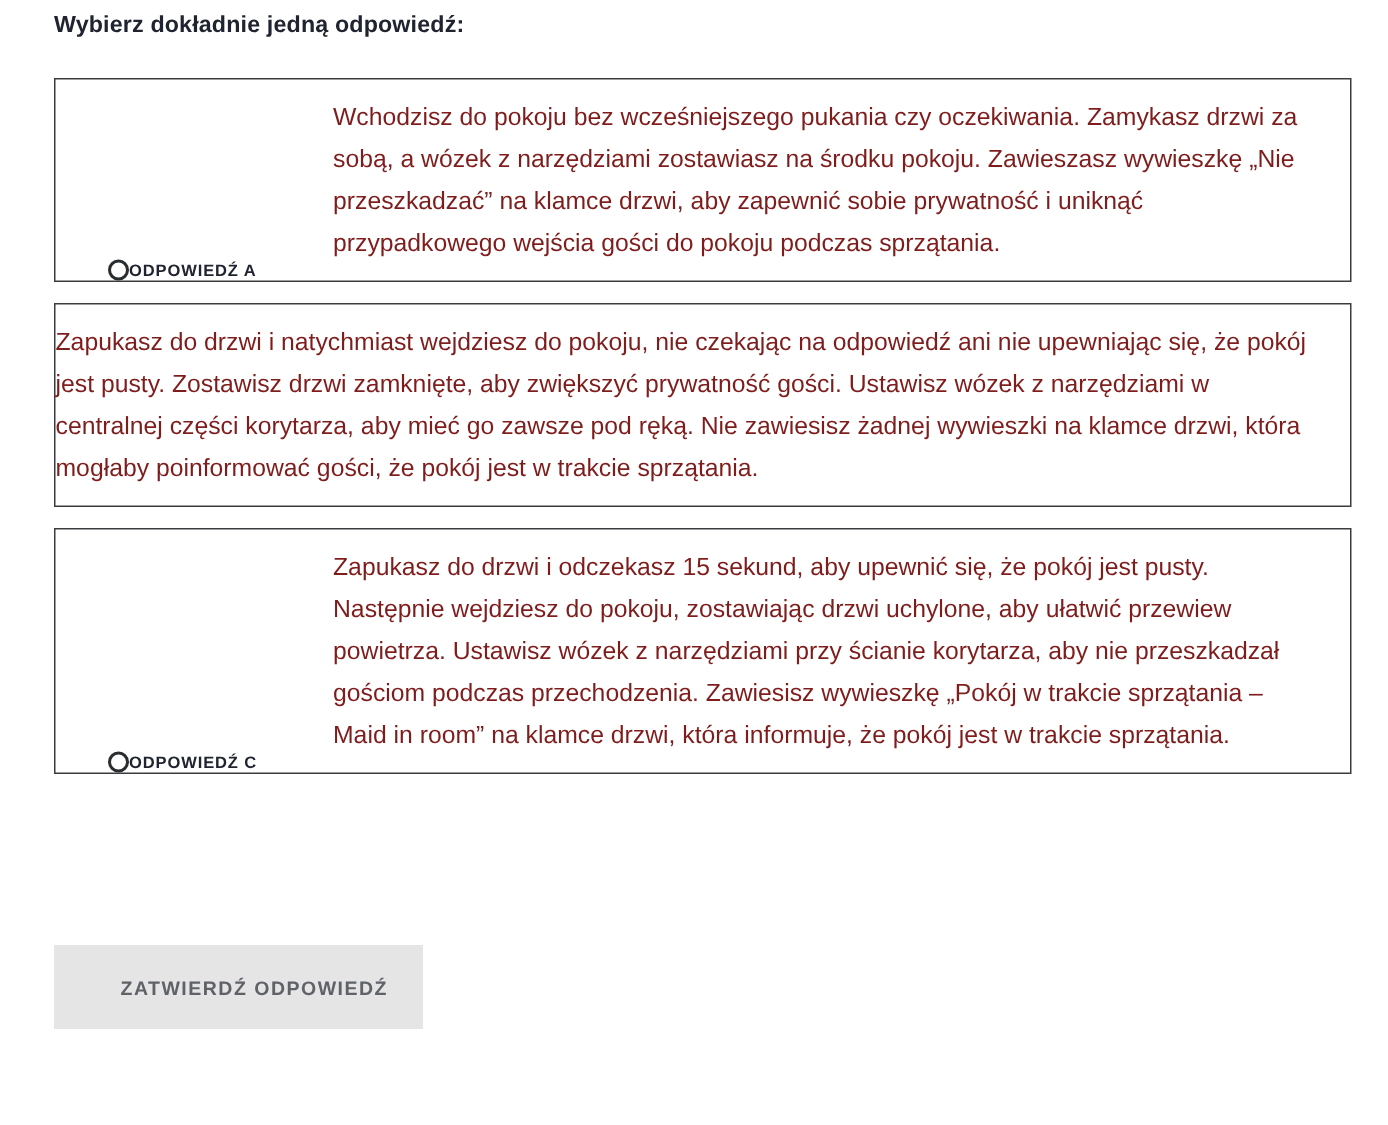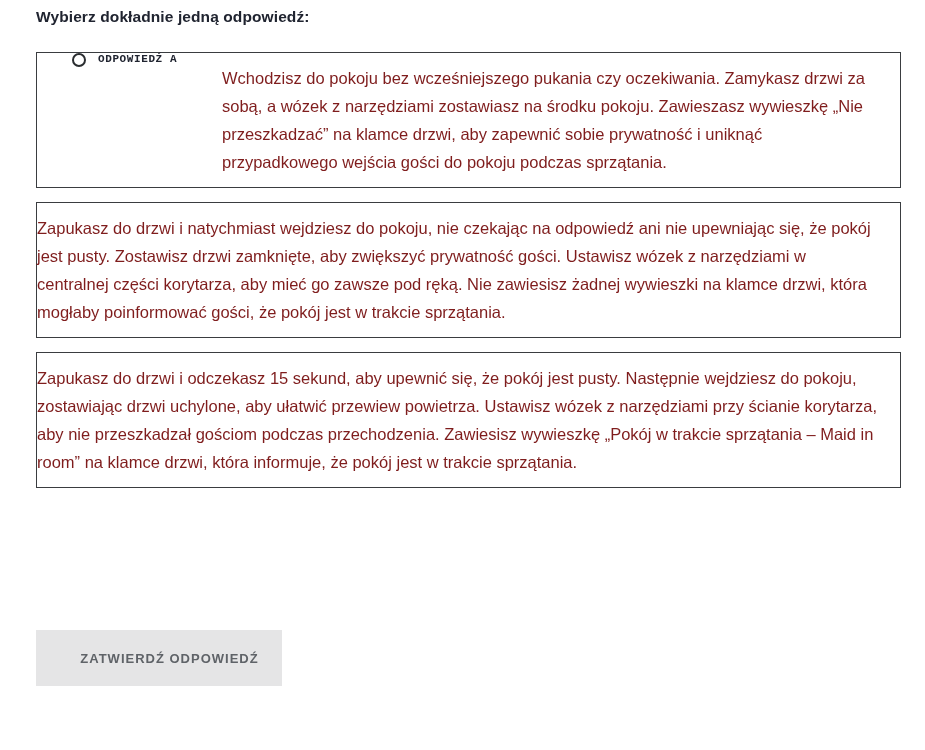--- a/index.html
+++ b/index.html
@@ -37,23 +37,22 @@
     background: #ffffff;
     display: flex;
     align-items: stretch;
     cursor: pointer;
   }
   .option-left {
     width: 185px;
     min-width: 185px;
     padding-left: 35px;
     display: flex;
-    align-items: flex-start;
-    gap: 12px;
-    font-family: Liberation Mono, monospace;
+    align-items: flex-end;
+    gap: 0;
   }
   .radio {
     width: 14px;
     height: 14px;
     min-width: 14px;
     border: 2.5px solid #2a2d30;
     border-radius: 50%;
     background: #ffffff;
     display: inline-block;
   }
@@ -104,20 +103,24 @@
         <span class="option-label">ODPOWIEDŹ A</span>
       </div>
       <div class="option-text">Wchodzisz do pokoju bez wcześniejszego pukania czy oczekiwania. Zamykasz drzwi za sobą, a wózek z narzędziami zostawiasz na środku pokoju. Zawieszasz wywieszkę „Nie przeszkadzać” na klamce drzwi, aby zapewnić sobie prywatność i uniknąć przypadkowego wejścia gości do pokoju podczas sprzątania.</div>
     </div>
 
     <div class="option-box">
       <div class="option-text">Zapukasz do drzwi i natychmiast wejdziesz do pokoju, nie czekając na odpowiedź ani nie upewniając się, że pokój jest pusty. Zostawisz drzwi zamknięte, aby zwiększyć prywatność gości. Ustawisz wózek z narzędziami w centralnej części korytarza, aby mieć go zawsze pod ręką. Nie zawiesisz żadnej wywieszki na klamce drzwi, która mogłaby poinformować gości, że pokój jest w trakcie sprzątania.</div>
     </div>
 
     <div class="option-box">
+      <div class="option-left">
+        <span class="radio"></span>
+        <span class="option-label">ODPOWIEDŹ C</span>
+      </div>
       <div class="option-text">Zapukasz do drzwi i odczekasz 15 sekund, aby upewnić się, że pokój jest pusty. Następnie wejdziesz do pokoju, zostawiając drzwi uchylone, aby ułatwić przewiew powietrza. Ustawisz wózek z narzędziami przy ścianie korytarza, aby nie przeszkadzał gościom podczas przechodzenia. Zawiesisz wywieszkę „Pokój w trakcie sprzątania – Maid in room” na klamce drzwi, która informuje, że pokój jest w trakcie sprzątania.</div>
     </div>
 
   </div>
 
   <button class="submit-btn">ZATWIERDŹ ODPOWIEDŹ</button>
 
 </div>
 
 </body></html>

